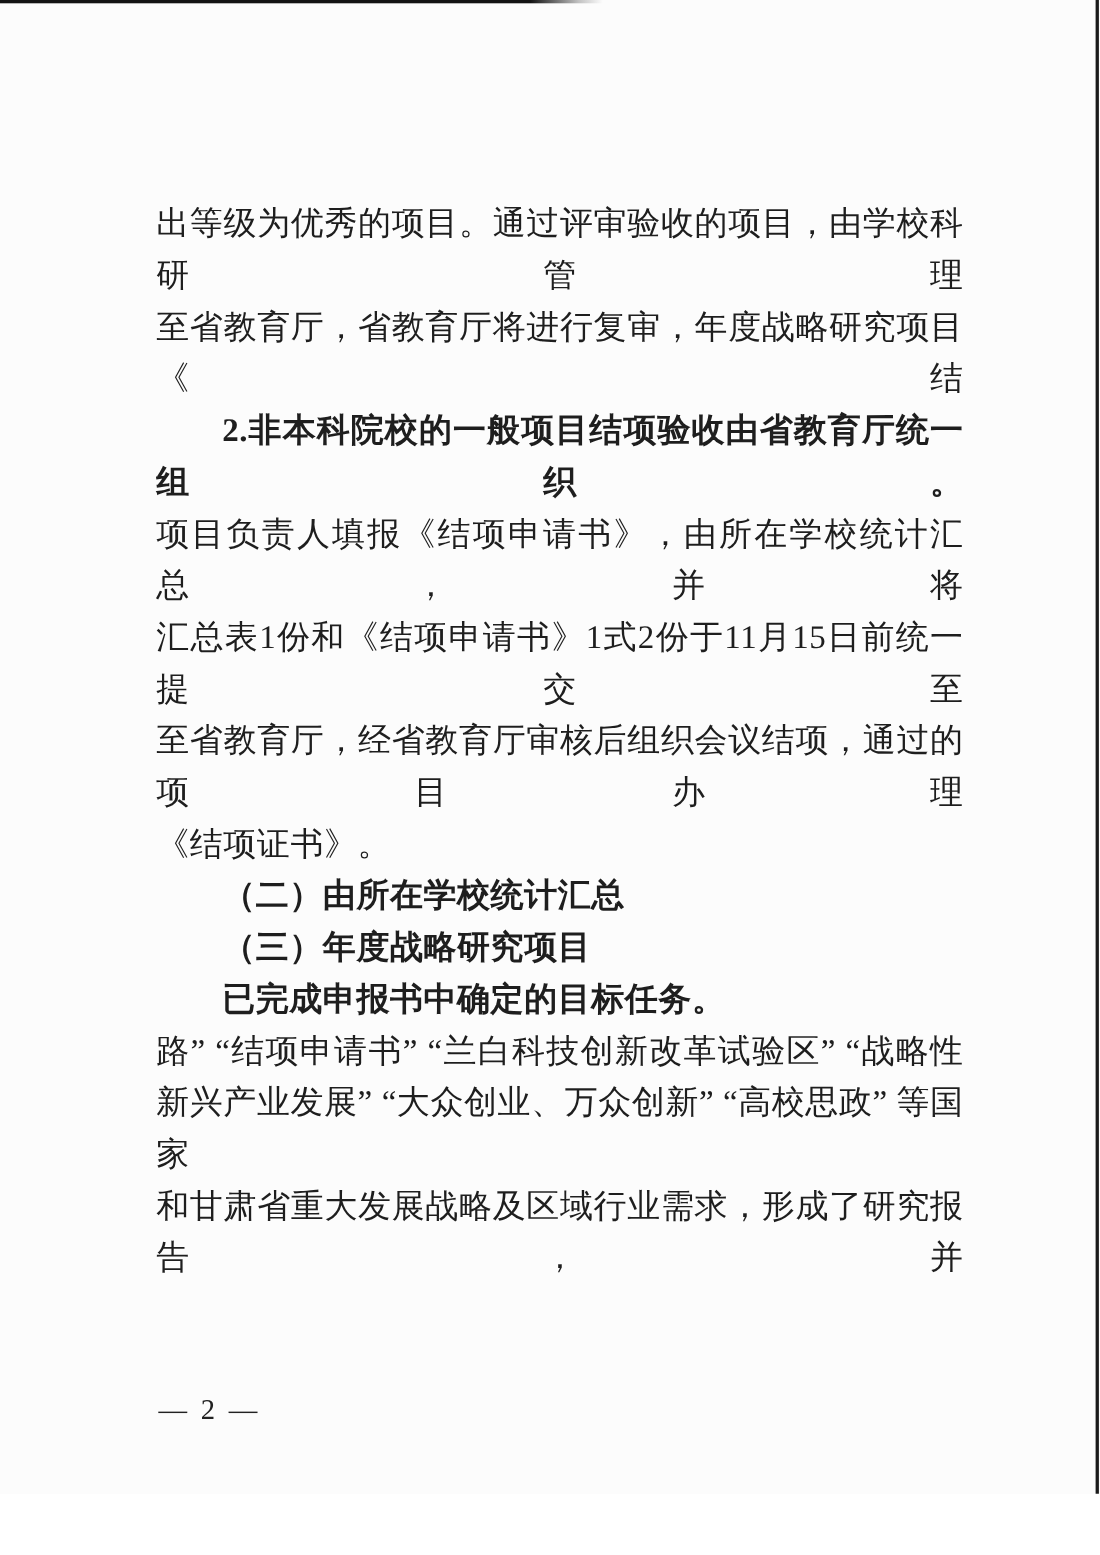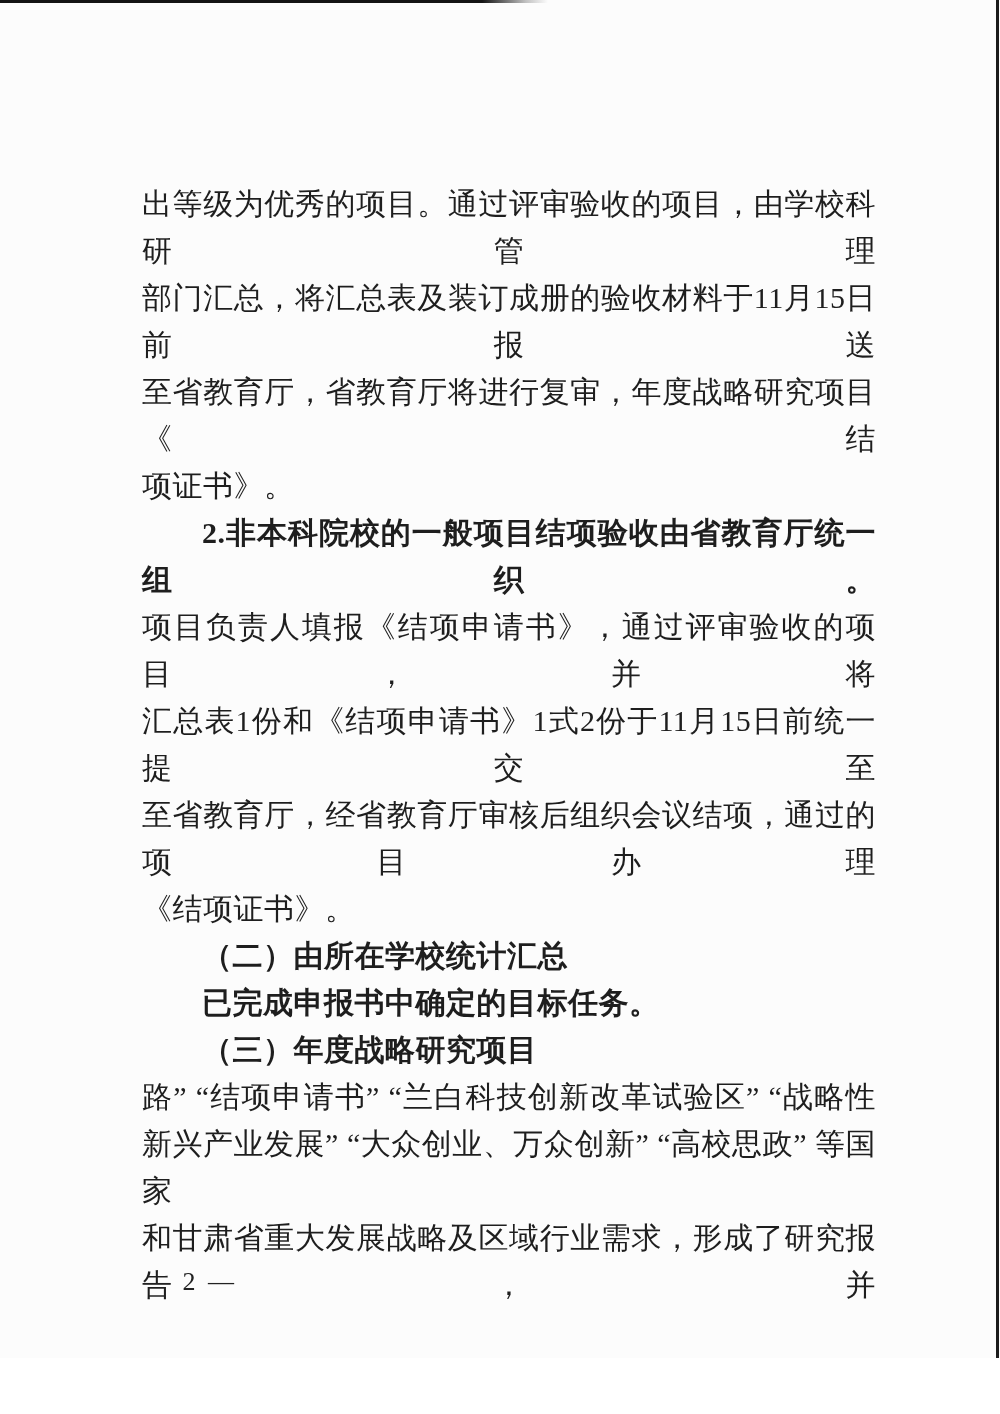--- a/index.html
+++ b/index.html
@@ -63,31 +63,29 @@
 <body>
 
 <div class="page">
 
   <div class="edge-top"></div>
   <div class="edge-right"></div>
   <div class="edge-bottom"></div>
 
   <div class="doc-body">
     <div class="ln just">出等级为优秀的项目。通过评审验收的项目，由学校科研管理</div>
-    <div class="ln just">部门汇总，将汇总表及装订成册的验收材料于11月15日前报送</div>
     <div class="ln just">至省教育厅，省教育厅将进行复审，年度战略研究项目《结</div>
-    <div class="ln">项证书》。</div>
     <div class="ln just ind">2.非本科院校的一般项目结项验收由省教育厅统一组织。</div>
-    <div class="ln just">项目负责人填报《结项申请书》，通过评审验收的项目，并将</div>
+    <div class="ln just">项目负责人填报《结项申请书》，由所在学校统计汇总，并将</div>
     <div class="ln just">汇总表1份和《结项申请书》1式2份于11月15日前统一提交至</div>
     <div class="ln just">至省教育厅，经省教育厅审核后组织会议结项，通过的项目办理</div>
     <div class="ln">《结项证书》。</div>
     <div class="ln ind">（二）由所在学校统计汇总</div>
+    <div class="ln ind">（三）年度战略研究项目</div>
     <div class="ln ind">已完成申报书中确定的目标任务。</div>
-    <div class="ln ind">（三）年度战略研究项目</div>
     <div class="ln just">路” “结项申请书” “兰白科技创新改革试验区” “战略性</div>
     <div class="ln just">新兴产业发展” “大众创业、万众创新” “高校思政” 等国家</div>
     <div class="ln just">和甘肃省重大发展战略及区域行业需求，形成了研究报告，并</div>
 
   </div>
 
   <div class="page-number">— 2 —</div>
 
 </div>
 

